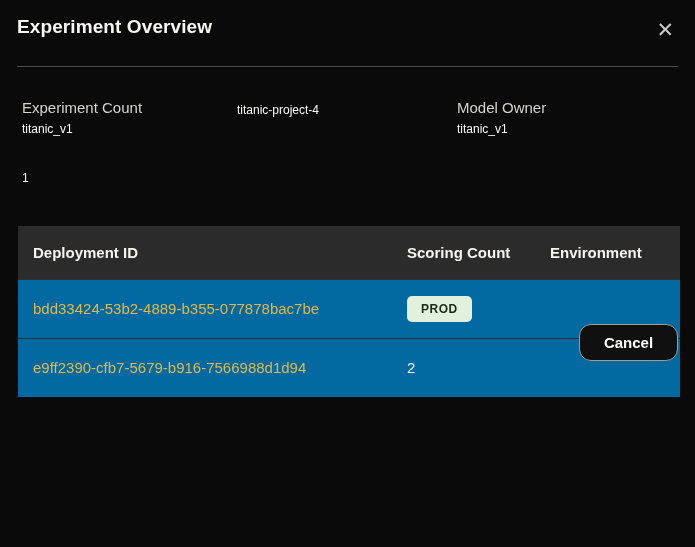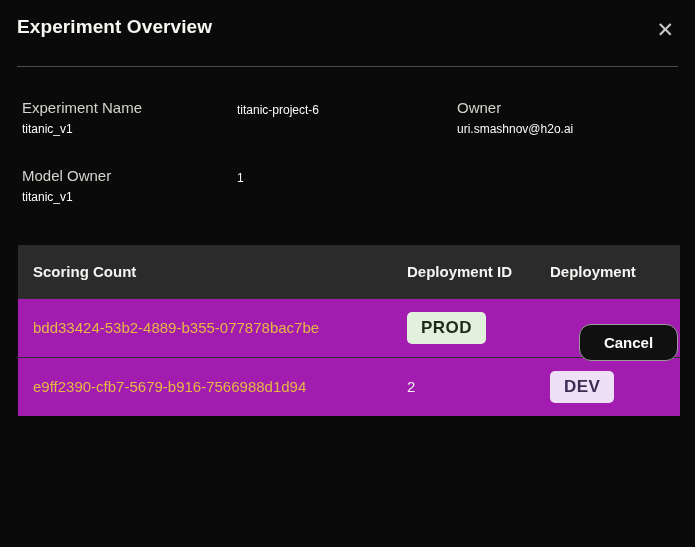--- a/index.html
+++ b/index.html
@@ -59,33 +59,33 @@
     align-items: center;
     height: 53px;
     background: #2b2b2b;
   }
   .t-header .t-cell { font-weight: 700; color: #f5f4f1; font-size: 15px; }
   .t-row {
     display: grid;
     grid-template-columns: 374px 143px auto;
     align-items: center;
     height: 59px;
-    background: #a21caf;
+    background: #0369a1;
     border-top: 1px solid #2e2e2e;
   }
   .t-cell { padding-left: 15px; font-size: 15px; }
   .deploy-link {
     color: #e5b845; text-decoration: none; cursor: pointer; font-size: 15px;
   }
   .count-cell { color: #f1f0ed; }
   .badge {
     display: inline-block;
     padding: 6px 14px;
     border-radius: 5px;
-    font-size: 17px; font-weight: 600; letter-spacing: 0.5px;
+    font-size: 12px; font-weight: 600; letter-spacing: 0.5px;
   }
   .badge-prod { background: #e2f1de; color: #1d2a17; }
   .badge-dev  { background: #eee0f6; color: #3e2b54; }
   
   .cancel-btn {
     position: absolute;
     right: 17px; bottom: 30px;
     width: 99px; height: 37px;
     background: #101010;
     border: 1px solid #9b9b9b;
@@ -101,62 +101,55 @@
 <div class="dialog">
 
   <div class="dialog-header">
     <div class="dialog-title">Experiment Overview</div>
     <button class="close-btn">✕</button>
   </div>
   <hr class="header-divider">
 
   <div class="fields">
     <div>
-      <div class="field-label">Experiment Name</div>
+      <div class="field-label">Experiment Count</div>
       <div class="field-value">titanic_v1</div>
     </div>
     <div>
-      <div class="field-value">titanic-project-6</div>
-    </div>
-    <div>
-      <div class="field-label">Owner</div>
-      <div class="field-value">uri.smashnov@h2o.ai</div>
+      <div class="field-value">titanic-project-4</div>
     </div>
     <div>
       <div class="field-label">Model Owner</div>
       <div class="field-value">titanic_v1</div>
     </div>
     <div>
       <div class="field-value">1</div>
     </div>
     <div></div>
   </div>
 
   <div class="deploy-table">
     <div class="t-header">
+      <div class="t-cell">Deployment ID</div>
       <div class="t-cell">Scoring Count</div>
-      <div class="t-cell">Deployment ID</div>
-      <div class="t-cell">Deployment</div>
+      <div class="t-cell">Environment</div>
     </div>
 
     <div class="t-row">
       <div class="t-cell">
         <a class="deploy-link">bdd33424-53b2-4889-b355-077878bac7be</a>
       </div>
       <div class="t-cell">
         <span class="badge badge-prod">PROD</span>
       </div>
     </div>
 
     <div class="t-row">
       <div class="t-cell">
         <a class="deploy-link">e9ff2390-cfb7-5679-b916-7566988d1d94</a>
       </div>
       <div class="t-cell count-cell">2</div>
-      <div class="t-cell">
-        <span class="badge badge-dev">DEV</span>
-      </div>
     </div>
   </div>
 
   <button class="cancel-btn">Cancel</button>
 
 </div>
 
 </body></html>

